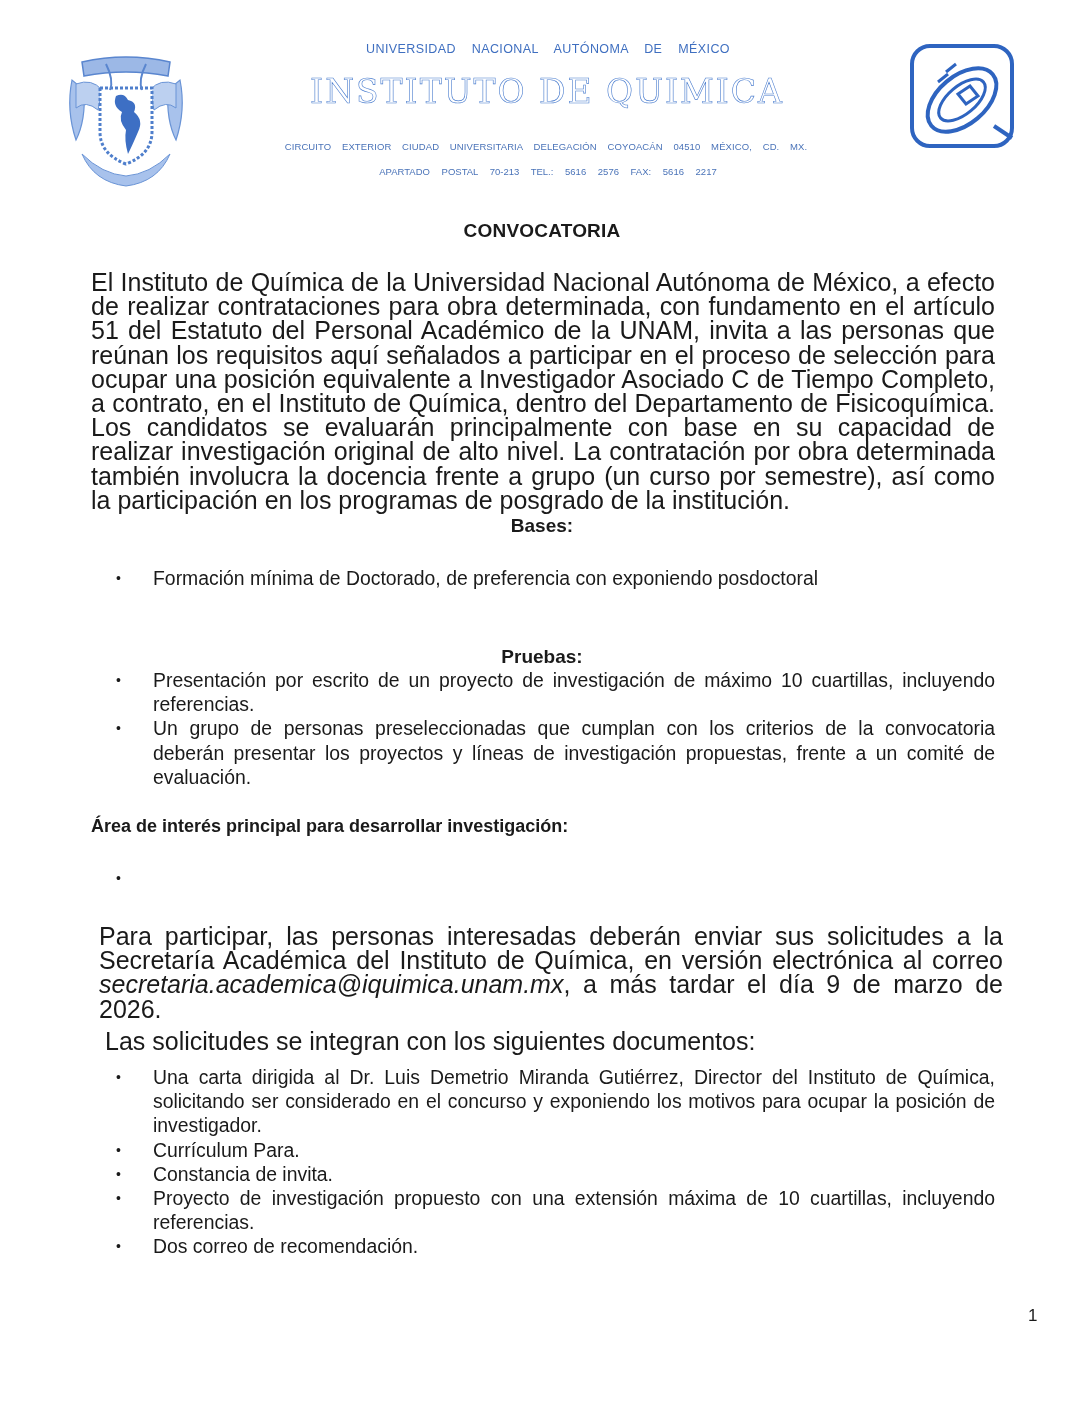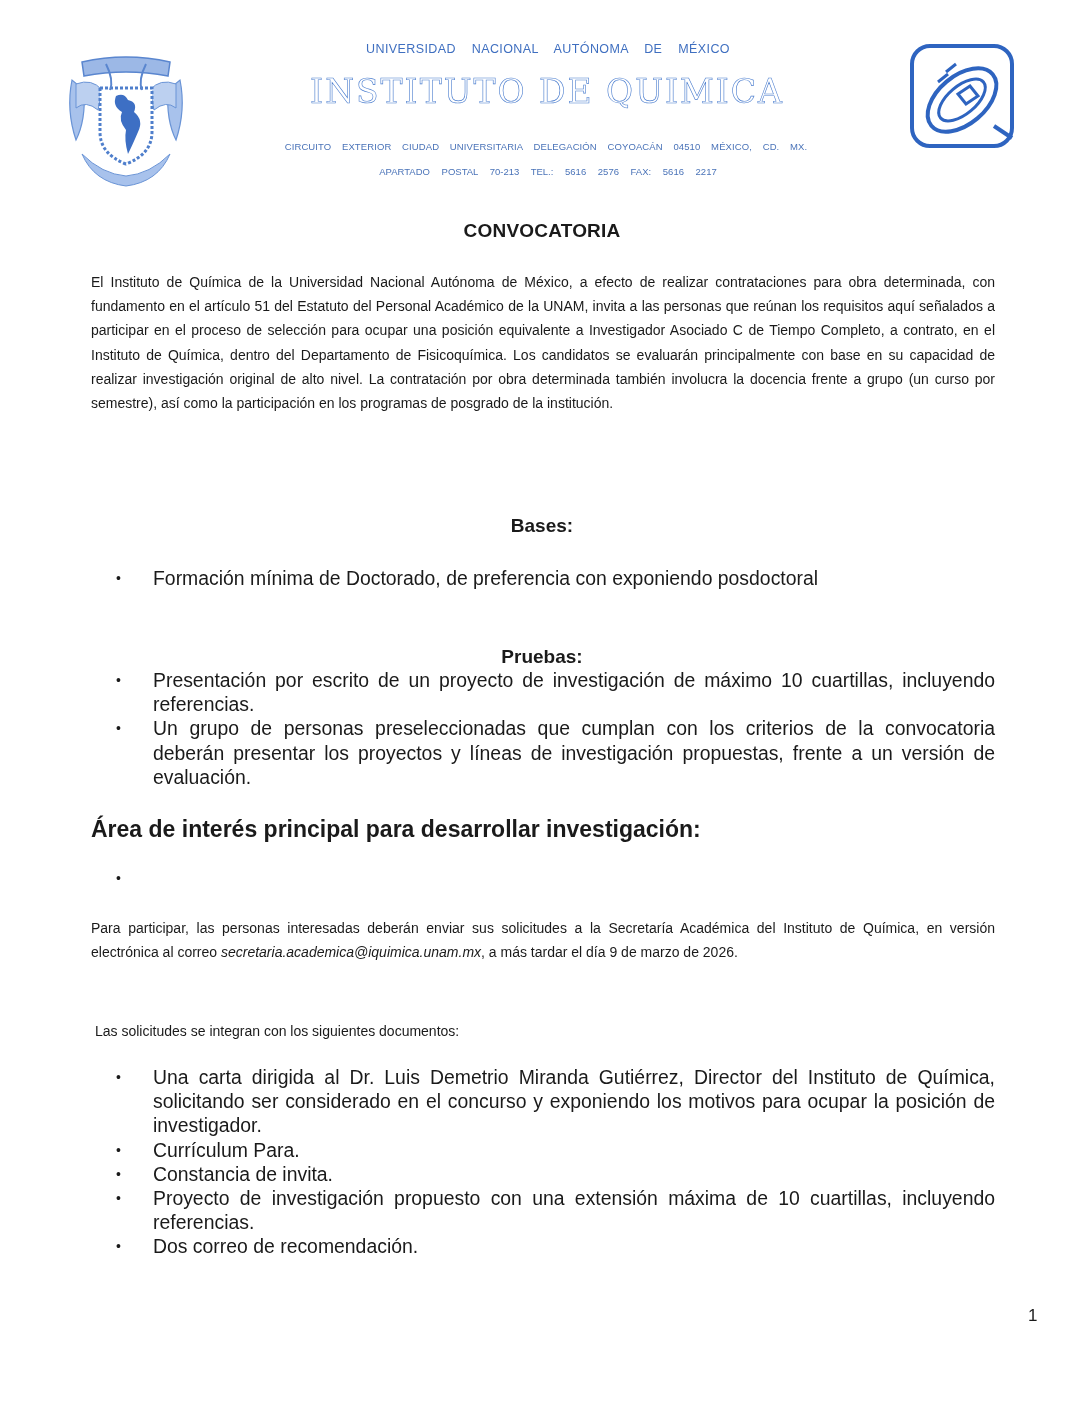--- a/index.html
+++ b/index.html
@@ -17,28 +17,28 @@
                 letter-spacing: 2px; font-weight: normal;
                 -webkit-text-stroke: 0.6px #4d7fcf; color: #ffffff; }
     .hdr-addr { position: absolute; left: 0; width: 1092px; top: 141px; text-align: center;
                 font-size: 9.5px; color: #4a73b8; word-spacing: 8px; letter-spacing: 0.1px; }
     .hdr-postal { position: absolute; left: 0; width: 1096px; top: 166px; text-align: center;
                   font-size: 9.5px; color: #4a73b8; word-spacing: 9px; }
 
     
     .title { position: absolute; left: 0; width: 1084px; top: 220px; text-align: center;
              font-size: 19px; font-weight: bold; letter-spacing: 0.2px; }
-    .para { position: absolute; left: 91px; width: 904px; font-size: 14px; line-height: 24.2px;
+    .para { position: absolute; left: 91px; width: 904px; font-size: 25px; line-height: 24.2px;
             text-align: justify; }
     .intro { top: 270px; }
     .section-heading { position: absolute; left: 0; width: 1084px; text-align: center;
                        font-size: 19px; font-weight: bold; }
     .bases-h { top: 515px; }
     .pruebas-h { top: 646px; }
-    .area-h { position: absolute; left: 91px; top: 816px; font-size: 23px; font-weight: bold; }
+    .area-h { position: absolute; left: 91px; top: 816px; font-size: 18px; font-weight: bold; }
 
     ul.blist { position: absolute; left: 91px; width: 904px; margin: 0; padding: 0; list-style: none;
                font-size: 19.4px; line-height: 24.2px; }
     ul.blist li { position: relative; padding-left: 62px; text-align: justify; }
     ul.blist li .bullet { position: absolute; left: 25px; top: 0; font-size: 14px; }
     .list-bases { top: 566px; }
     .list-pruebas { top: 668px; }
     .list-area { top: 866px; }
     .list-docs { top: 1065px; }
 
@@ -93,34 +93,34 @@
   </ul>
 
   <div class="section-heading pruebas-h">Pruebas:</div>
   <ul class="blist list-pruebas" style="top:668px; margin-top:0;">
     <li style="margin-top:0;">
       <span class="bullet">•</span>
       <span>Presentación por escrito de un proyecto de investigación de máximo 10 cuartillas, incluyendo referencias.</span>
     </li>
     <li>
       <span class="bullet">•</span>
-      <span>Un grupo de personas preseleccionadas que cumplan con los criterios de la convocatoria deberán presentar los proyectos y líneas de investigación propuestas, frente a un versión de evaluación.</span>
+      <span>Un grupo de personas preseleccionadas que cumplan con los criterios de la convocatoria deberán presentar los proyectos y líneas de investigación propuestas, frente a un comité de evaluación.</span>
     </li>
   </ul>
 
   <div class="area-h">Área de interés principal para desarrollar investigación:</div>
   <ul class="blist list-area">
     <li>
       <span class="bullet">•</span>
     </li>
   </ul>
 
-  <p class="para participar" style="margin:0;"><span>Para participar, las personas interesadas deberán enviar sus solicitudes a la Secretaría Académica del Instituto de Química, en versión electrónica al correo </span><a class="email">secretaria.academica@iquimica.unam.mx</a><span>, a más tardar el día 9 de marzo de 2026.</span></p>
+  <p class="para participar" style="margin:8px;"><span>Para participar, las personas interesadas deberán enviar sus solicitudes a la Secretaría Académica del Instituto de Química, en versión electrónica al correo </span><a class="email">secretaria.academica@iquimica.unam.mx</a><span>, a más tardar el día 9 de marzo de 2026.</span></p>
 
-  <p class="para solicitudes" style="margin:4px;">Las solicitudes se integran con los siguientes documentos:</p>
+  <p class="para solicitudes" style="margin:14px;">Las solicitudes se integran con los siguientes documentos:</p>
   <ul class="blist list-docs">
     <li>
       <span class="bullet">•</span>
       <span>Una carta dirigida al Dr. Luis Demetrio Miranda Gutiérrez, Director del Instituto de Química, solicitando ser considerado en el concurso y exponiendo los motivos para ocupar la posición de investigador.</span>
     </li>
     <li>
       <span class="bullet">•</span>
       <span>Currículum Para.</span>
     </li>
     <li>

